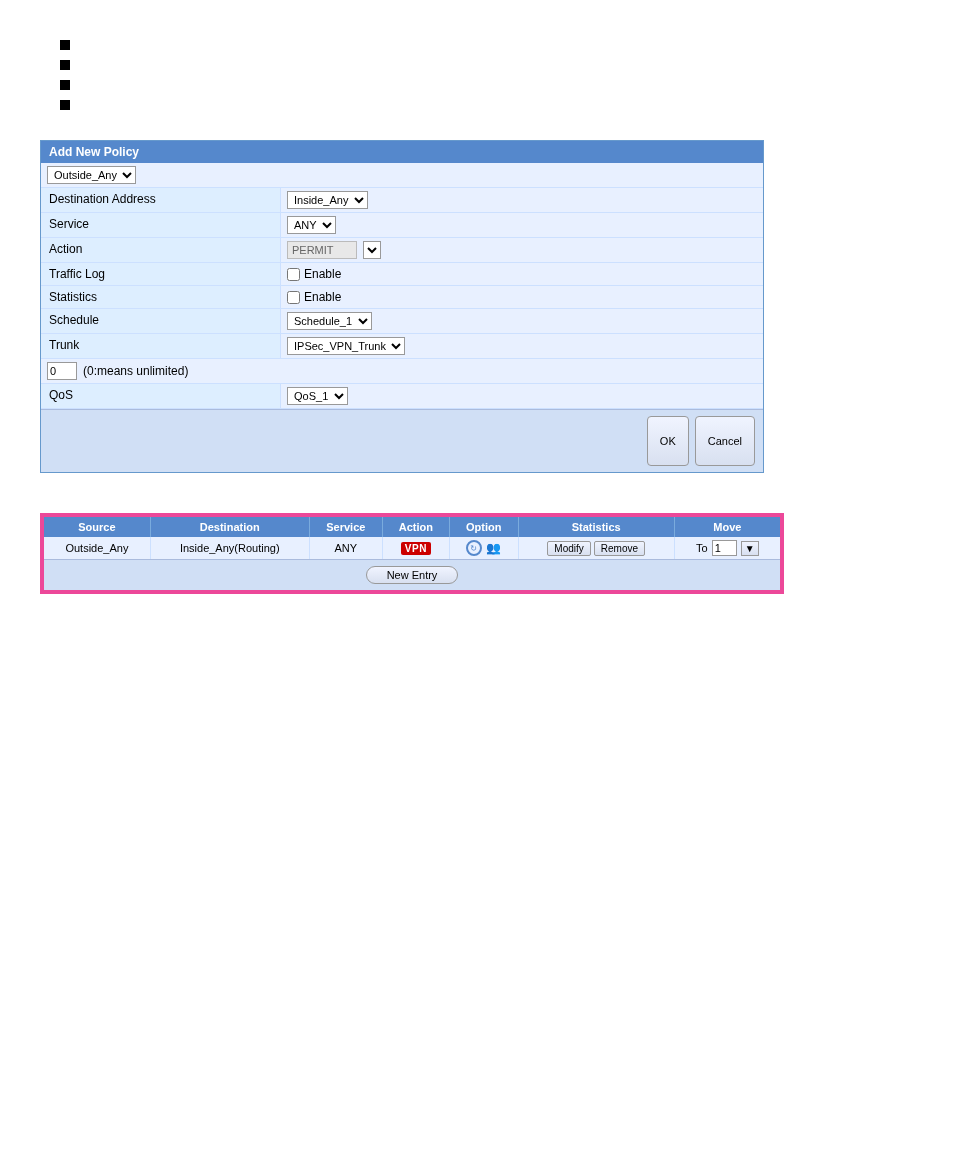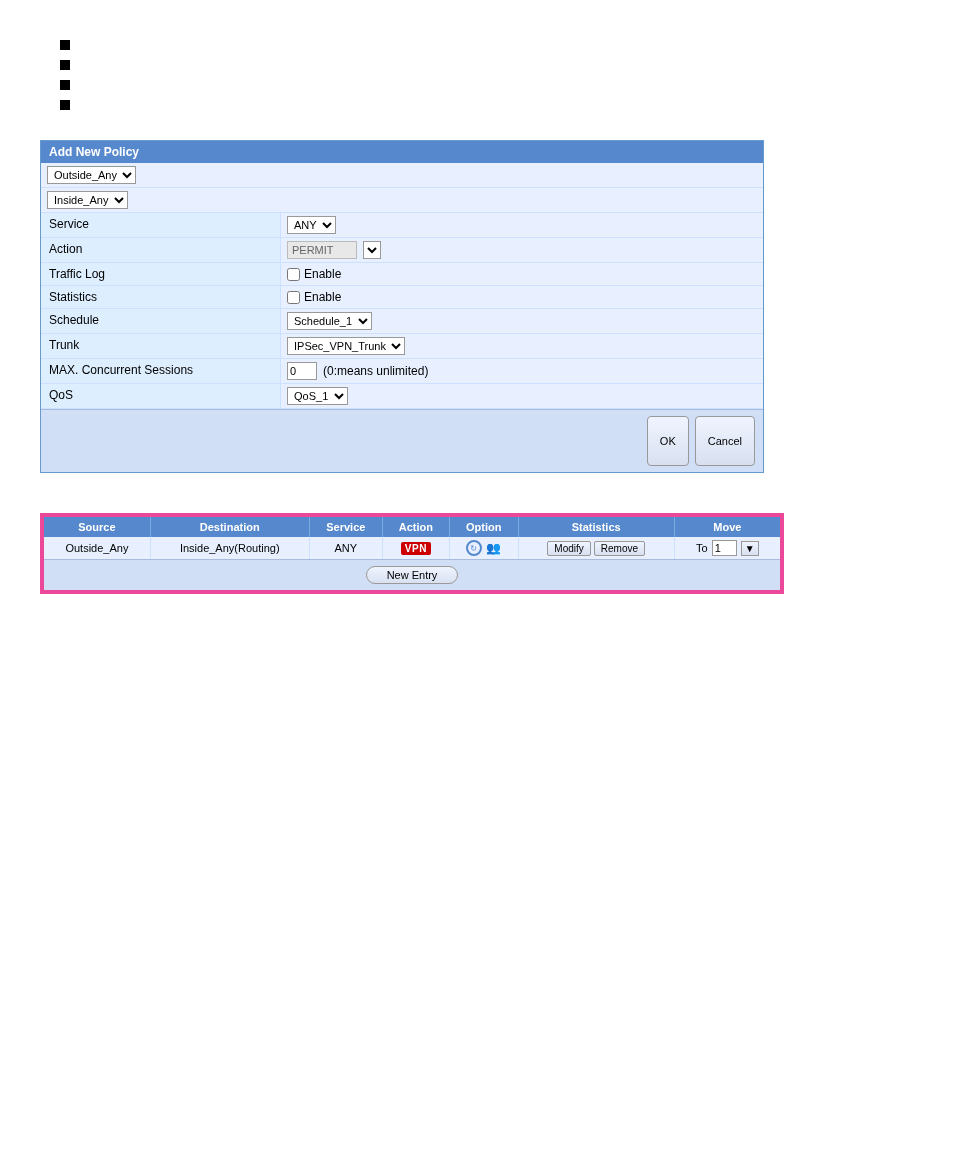--- a/index.html
+++ b/index.html
@@ -270,20 +270,21 @@
 
     <div class="form-row">
       <div class="form-value">
         <select class="form-select">
           <option>Outside_Any</option>
         </select>
       </div>
     </div>
 
     <div class="form-row">
+      <div class="form-label">Destination Address</div>
       <div class="form-value">
         <select class="form-select">
           <option>Inside_Any</option>
         </select>
       </div>
     </div>
 
     <div class="form-row">
       <div class="form-label">Service</div>
       <div class="form-value">
@@ -335,21 +336,20 @@
     <div class="form-row">
       <div class="form-label">Trunk</div>
       <div class="form-value">
         <select class="form-select">
           <option>IPSec_VPN_Trunk</option>
         </select>
       </div>
     </div>
 
     <div class="form-row">
-      <div class="form-label">MAX. Concurrent Sessions</div>
       <div class="form-value">
         <input type="text" class="form-input-text" value="0" style="">
         <span>(0:means unlimited)</span>
       </div>
     </div>
 
     <div class="form-row">
       <div class="form-label">QoS</div>
       <div class="form-value">
         <select class="form-select">

